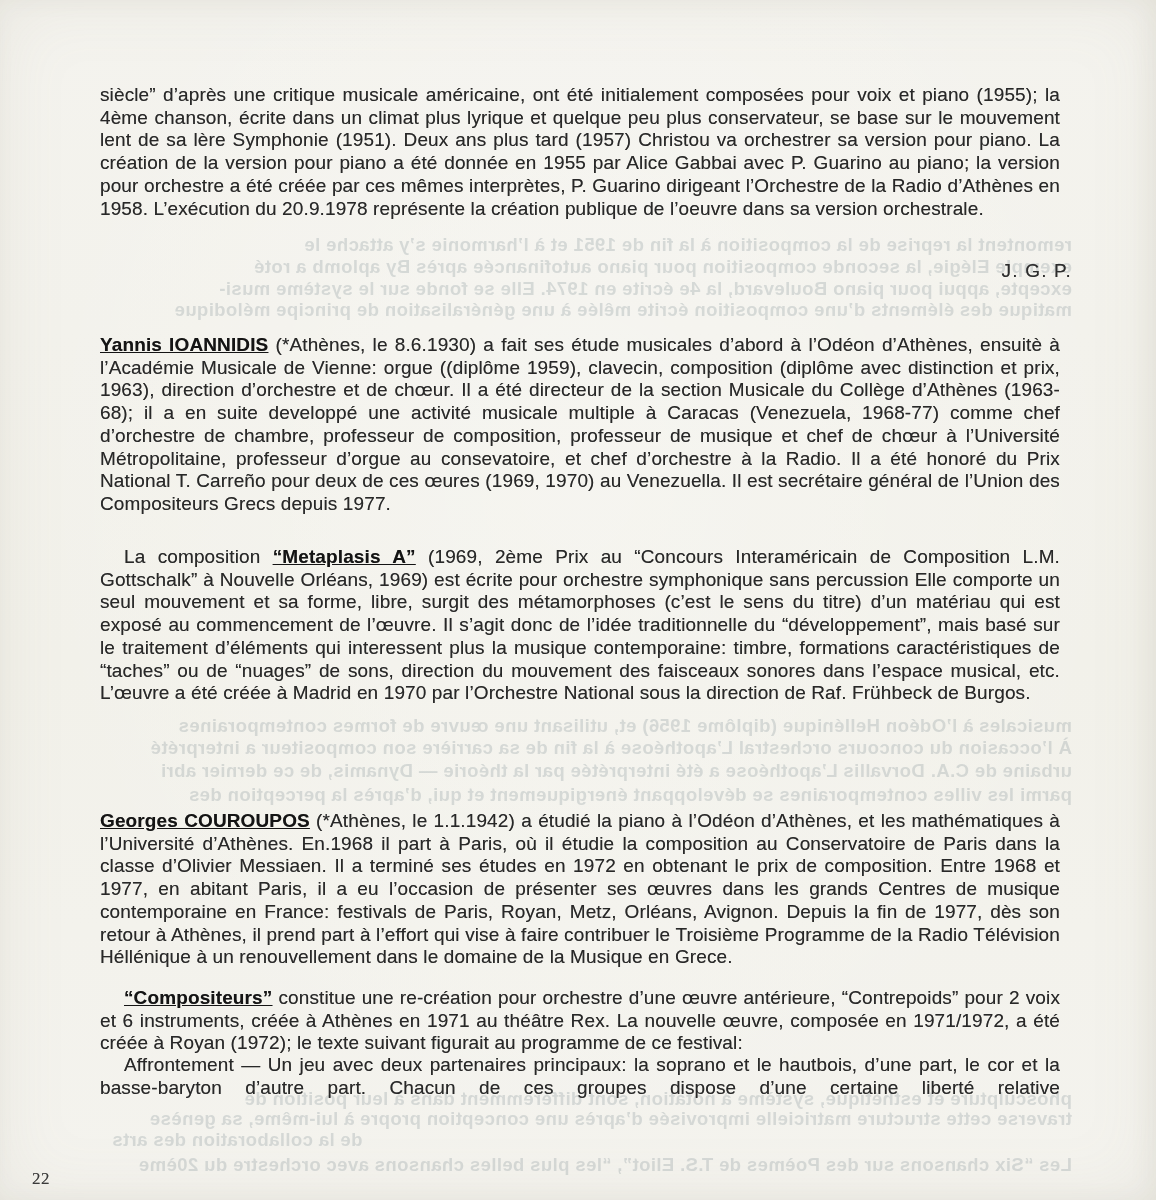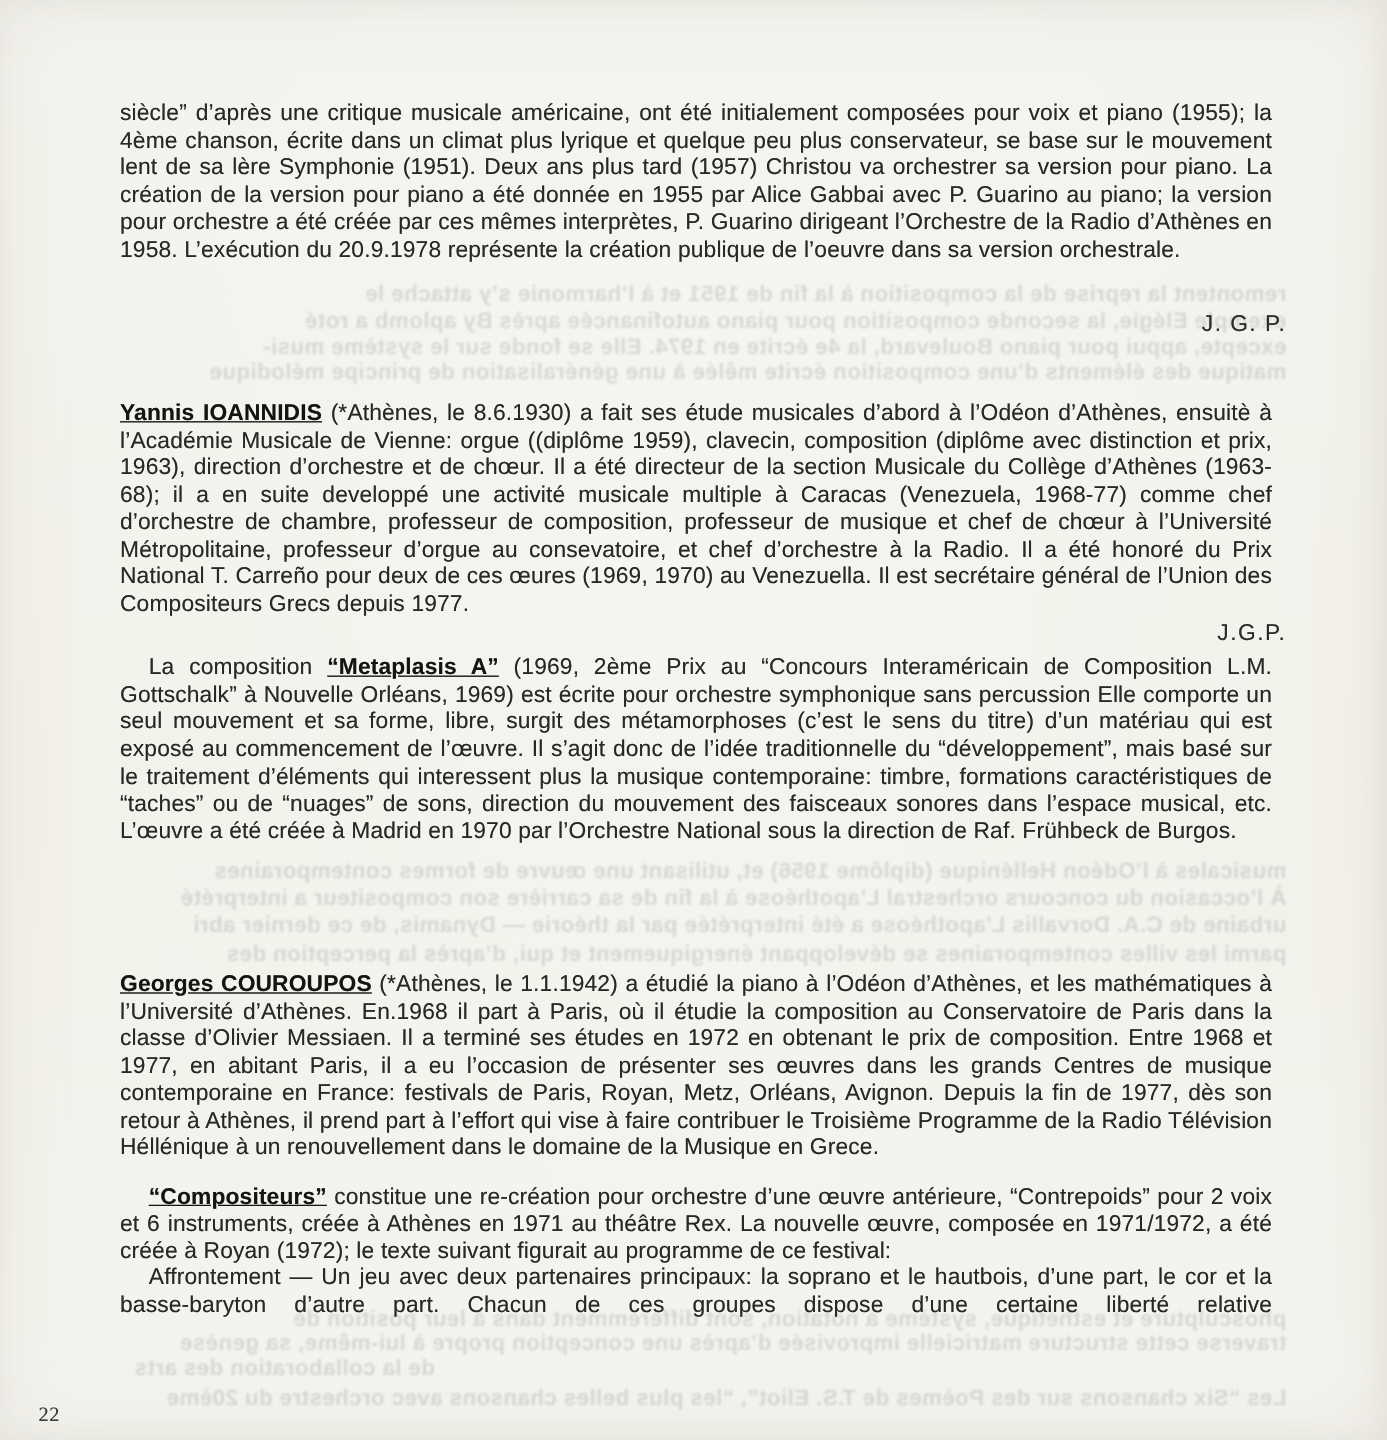--- a/index.html
+++ b/index.html
@@ -70,21 +70,20 @@
   <p class="bleed-line" style="top:1154px">Les “Six chansons sur des Poèmes de T.S. Eliot”, “les plus belles chansons avec orchestre du 20ème</p>
 
   <p class="para" style="top:84px">
     <span>siècle” d’après une critique musicale américaine, ont été initialement composées pour voix et piano (1955); la 4ème chanson, écrite dans un climat plus lyrique et quelque peu plus conservateur, se base sur le mouvement lent de sa lère Symphonie (1951).  Deux ans plus tard (1957) Christou va orchestrer sa version pour piano.  La création de la version pour piano a été donnée en 1955 par Alice Gabbai avec P. Guarino au piano; la version pour orchestre a été créée par ces mêmes interprètes, P. Guarino dirigeant l’Orchestre de la Radio d’Athènes en 1958. L’exécution du 20.9.1978 représente la création publique de l’oeuvre dans sa version orchestrale.</span>
   </p>
   <p class="sig" style="top:260px">J. G. P.</p>
 
   <p class="para" style="top:334px">
     <strong>Yannis IOANNIDIS</strong><span> (*Athènes, le 8.6.1930) a fait ses étude musicales d’abord à l’Odéon d’Athènes, ensuitè à l’Académie Musicale de Vienne: orgue ((diplôme 1959), clavecin, composition (diplôme avec distinction et prix, 1963), direction d’orchestre et de chœur.  Il a été directeur de la section Musicale du Collège d’Athènes (1963-68); il a en suite developpé une activité musicale multiple à Caracas (Venezuela, 1968-77) comme chef d’orchestre de chambre, professeur de composition, professeur de musique et chef de chœur à l’Université Métropolitaine, professeur d’orgue au consevatoire, et chef d’orchestre à la Radio.  Il a été honoré du Prix National T. Carreño pour deux de ces œures (1969, 1970) au Venezuella. Il est secrétaire général de l’Union des Compositeurs Grecs depuis 1977.</span>
   </p>
-  <p class="sig" style="top:517px">J.G.P.</p>
 
   <p class="para indent" style="top:546px">
     <span>La composition </span><strong>“Metaplasis A”</strong><span> (1969, 2ème Prix au “Concours Interaméricain de Composition L.M. Gottschalk” à Nouvelle Orléans, 1969) est écrite pour orchestre symphonique sans percussion Elle comporte un seul mouvement et sa forme, libre, surgit des métamorphoses (c’est le sens du titre) d’un matériau qui est exposé au commencement de l’œuvre.  Il s’agit donc de l’idée traditionnelle du “développement”, mais basé sur le traitement d’éléments qui interessent plus la musique contemporaine: timbre, formations caractéristiques de “taches” ou de “nuages” de sons, direction du mouvement des faisceaux sonores dans l’espace musical, etc.  L’œuvre a été créée à Madrid en 1970 par l’Orchestre National sous la direction de Raf. Frühbeck de Burgos.</span>
   </p>
 
   <p class="para" style="top:810px">
     <strong>Georges COUROUPOS</strong><span> (*Athènes, le 1.1.1942) a étudié la piano à l’Odéon d’Athènes, et les mathématiques à l’Université d’Athènes.  En.1968 il part à Paris, où il étudie la composition au Conservatoire de Paris dans la classe d’Olivier Messiaen.  Il a terminé ses études en 1972 en obtenant le prix de composition.  Entre 1968 et 1977, en abitant Paris, il a eu l’occasion de présenter ses œuvres dans les grands Centres de musique contemporaine en France: festivals de Paris, Royan, Metz, Orléans, Avignon.  Depuis la fin de 1977, dès son retour à Athènes, il prend part à l’effort qui vise à faire contribuer le Troisième Programme de la Radio Télévision Héllénique à un renouvellement dans le domaine de la Musique en Grece.</span>
   </p>
 
   <p class="para indent" style="top:987px">

